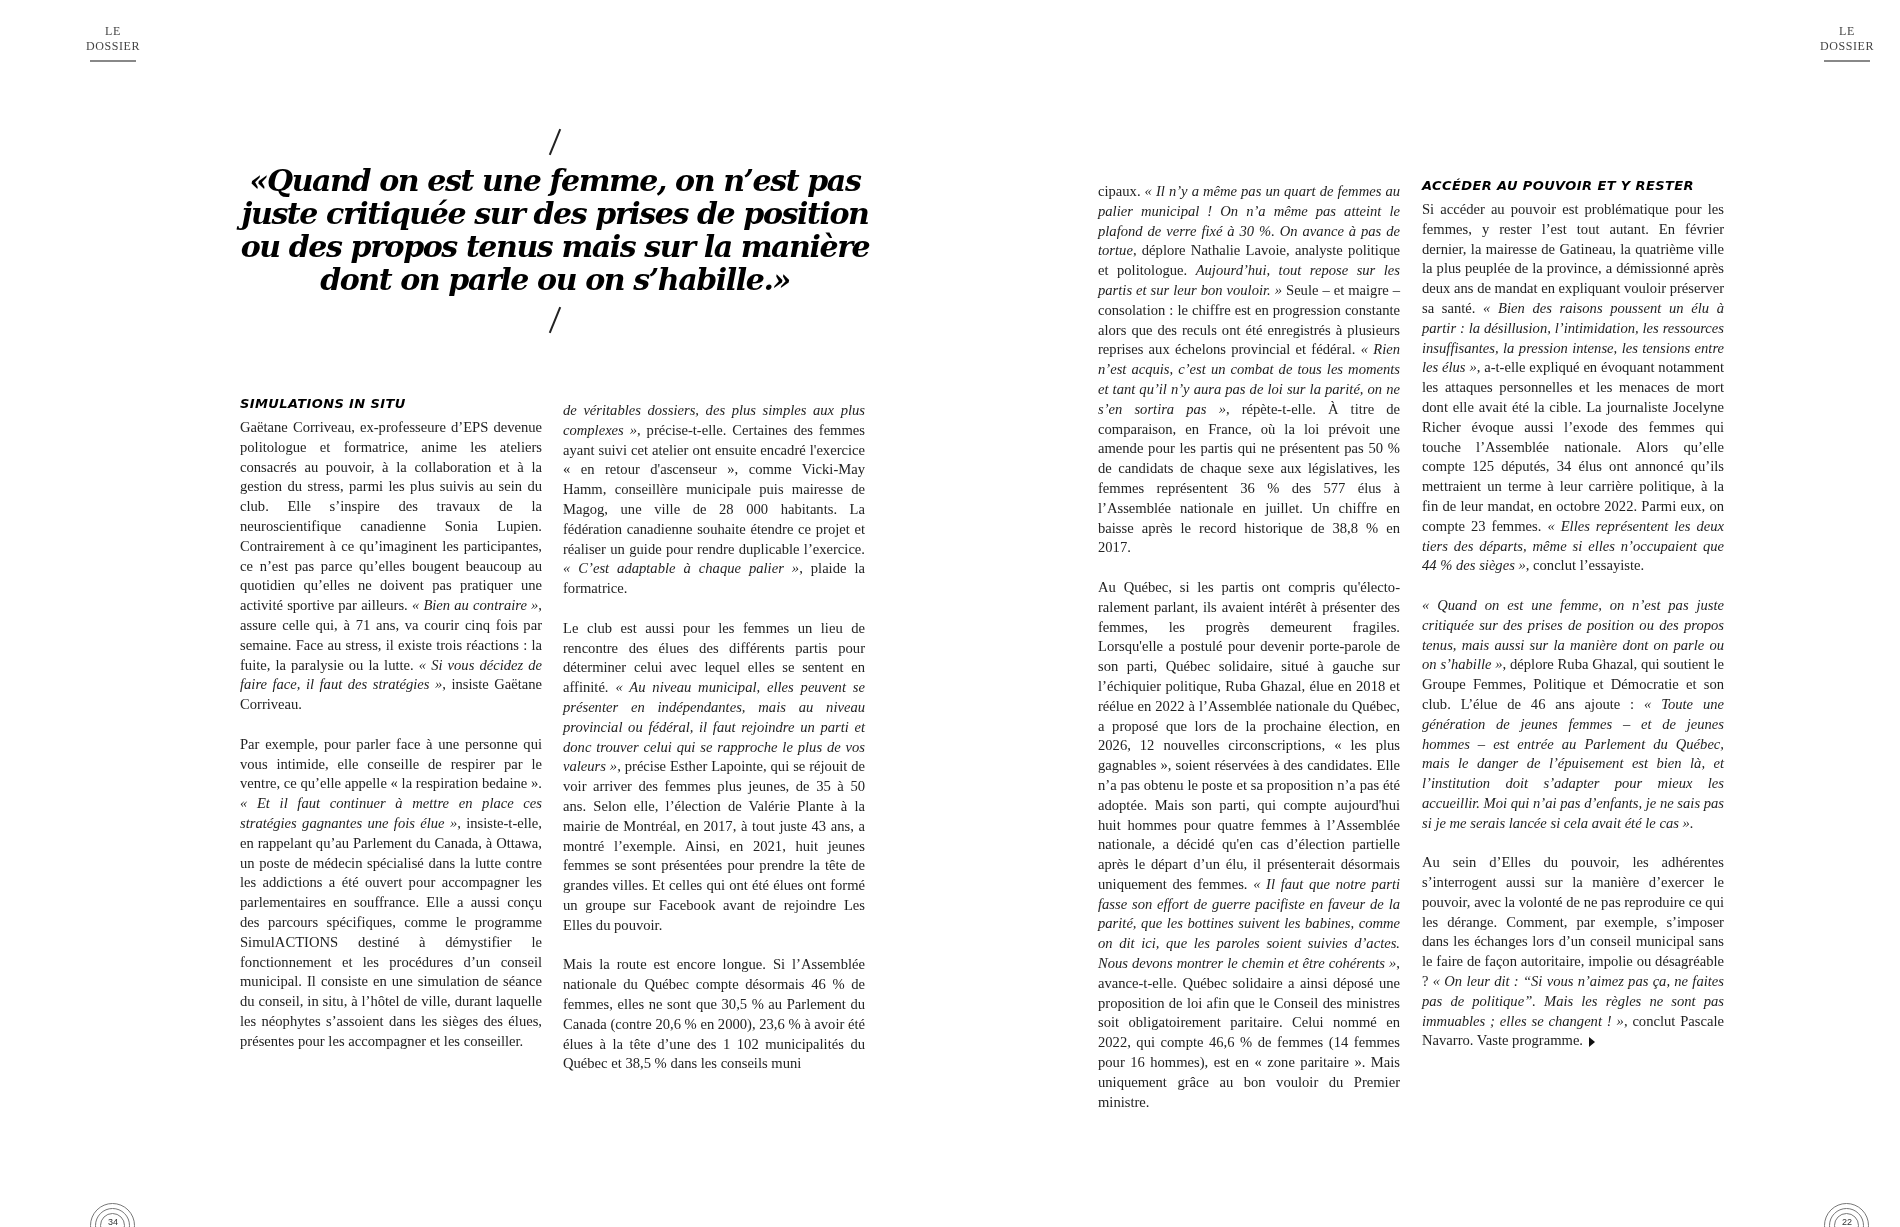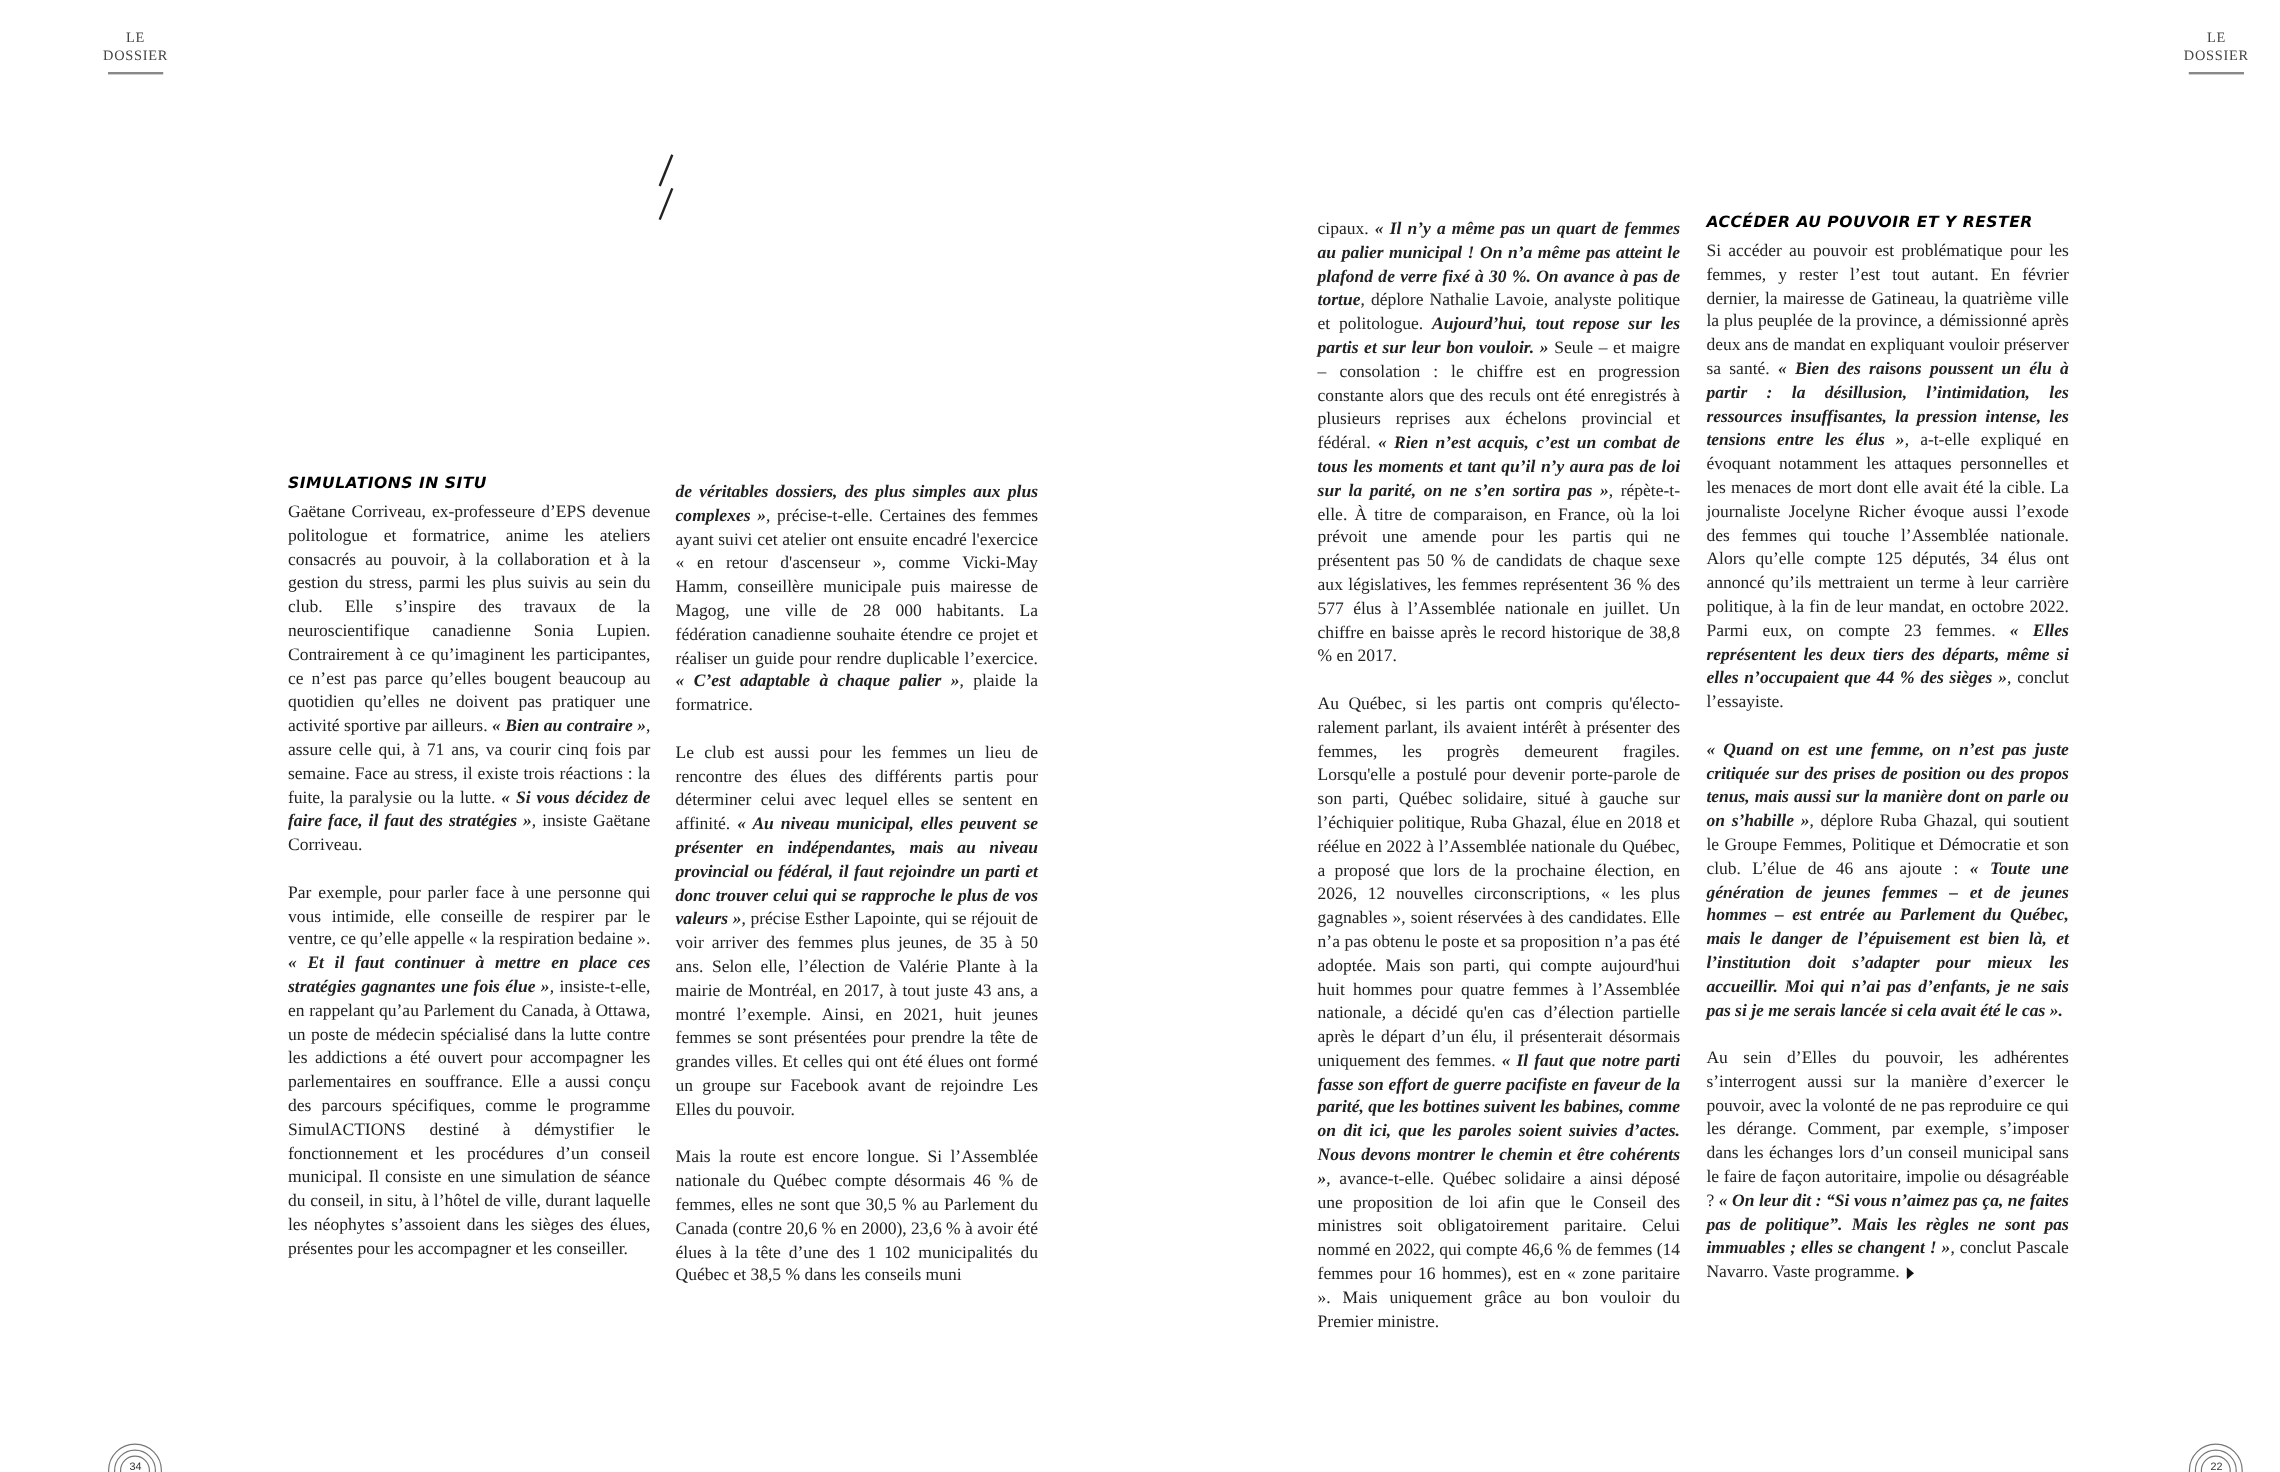--- a/index.html
+++ b/index.html
@@ -8,21 +8,21 @@
   .running-head .rule { display:block; height:2px; background:#888; width:46px; margin:6px auto 0; }
   #rh-left { left:80px; width:66px; }
   #rh-right { left:1814px; width:66px; }
 
   .pull { position:absolute; left:240px; width:630px; top:128px; text-align:center; }
   .slash { display:block; width:2px; height:28px; background:#222; margin:0 auto; transform:rotate(22deg); }
   .pull-quote { font-family:"DejaVu Serif", serif; font-style:italic; font-weight:bold; font-size:30px; line-height:33px; letter-spacing:-1.4px; color:#000; margin:8px 0 10px; }
 
   .col { position:absolute; width:302px; font-size:14.6px; line-height:19.8px; font-family:"Liberation Serif", serif; color:#222; text-align:justify; hyphens:manual; }
   .col p { margin:0 0 19.8px 0; }
-  .col em { font-style:italic;font-weight:bold; }
+  .col em { font-style:italic; }
   .sub { font-family:"DejaVu Sans", sans-serif; font-style:italic; font-weight:bold; font-size:13px; letter-spacing:0.4px; color:#000; text-transform:uppercase; line-height:16px; margin:0 0 6px 0; text-align:left; }
   #col1 { left:240px; top:396px; }
   #col2 { left:563px; top:401px; }
   #col3 { left:1098px; top:182px; }
   #col4 { left:1422px; top:178px; }
   .sub-mid { margin-top:22px; }
   .end-mark { display:inline-block; width:0; height:0; border-top:5px solid transparent; border-bottom:5px solid transparent; border-left:6px solid #111; margin-left:6px; vertical-align:middle; }
 
   .folio { position:absolute; width:46px; height:46px; top:1203px; }
   .folio .ring { position:absolute; border:1.5px solid #777; border-radius:50%; }
@@ -40,20 +40,21 @@
   <span>LE DOSSIER</span>
   <span class="rule"></span>
 </div>
 <div id="rh-right" class="running-head">
   <span>LE DOSSIER</span>
   <span class="rule"></span>
 </div>
 
 <div class="pull">
   <span class="slash"></span>
+  <div class="pull-quote">«Quand on est une femme, on n’est pas juste critiquée sur des prises de position ou des propos tenus mais sur la manière dont on parle ou on s’habille.»</div>
   <span class="slash"></span>
 </div>
 
 <div id="col1" class="col">
   <div class="sub">SIMULATIONS IN SITU</div>
   <p><span>Gaëtane Corriveau, ex-professeure d’EPS devenue politologue et formatrice, anime les ateliers consacrés au pouvoir, à la collaboration et à la gestion du stress, parmi les plus suivis au sein du club. Elle s’inspire des travaux de la neuroscientifique canadienne Sonia Lupien. Contrairement à ce qu’imaginent les parti­cipantes, ce n’est pas parce qu’elles bougent beaucoup au quotidien qu’elles ne doivent pas pratiquer une activité sportive par ailleurs. </span><em>« Bien au contraire »</em><span>, assure celle qui, à 71 ans, va courir cinq fois par semaine. Face au stress, il existe trois réactions : la fuite, la paralysie ou la lutte. </span><em>« Si vous décidez de faire face, il faut des stratégies »</em><span>, insiste Gaëtane Corriveau.</span></p>
   <p><span>Par exemple, pour parler face à une personne qui vous intimide, elle conseille de respirer par le ventre, ce qu’elle appelle « la respiration bedaine ». </span><em>« Et il faut continuer à mettre en place ces stratégies gagnantes une fois élue »</em><span>, insiste-t-elle, en rappelant qu’au Parlement du Canada, à Ottawa, un poste de médecin spécialisé dans la lutte contre les addictions a été ouvert pour accompagner les parlementaires en souffrance. Elle a aussi conçu des parcours spéci­fiques, comme le programme SimulACTIONS destiné à démystifier le fonctionnement et les procédures d’un conseil municipal. Il consiste en une simulation de séance du conseil, in situ, à l’hôtel de ville, durant laquelle les néophytes s’assoient dans les sièges des élues, présentes pour les accompagner et les conseiller.</span></p>
 </div>
 
 <div id="col2" class="col">

